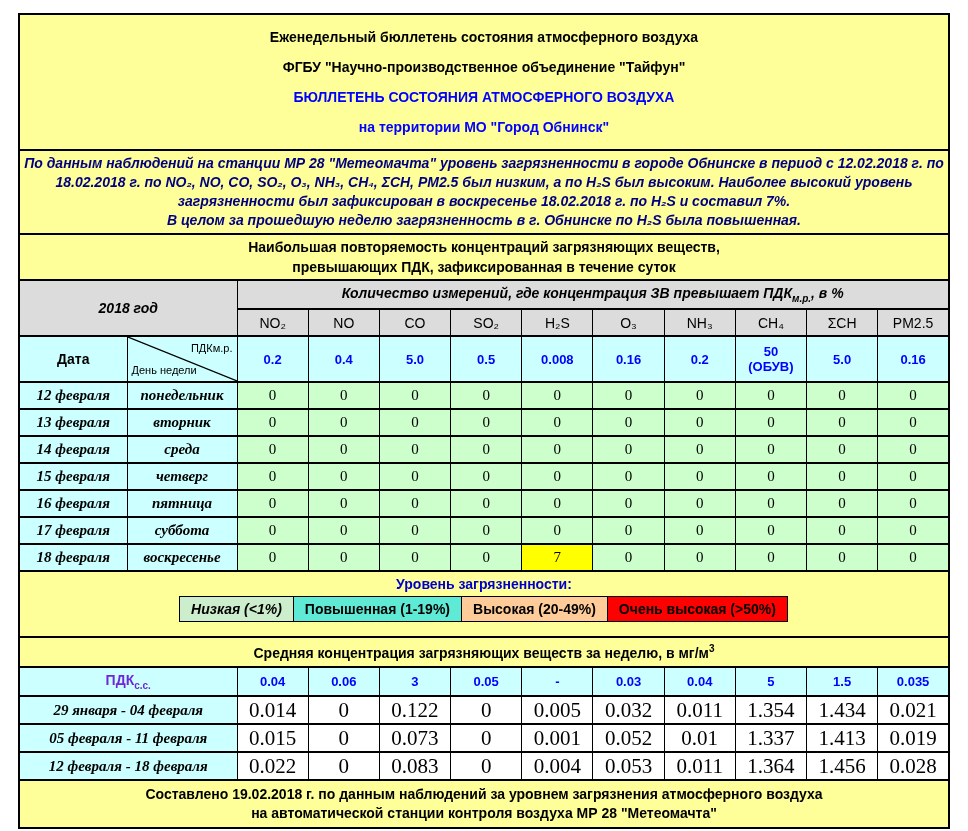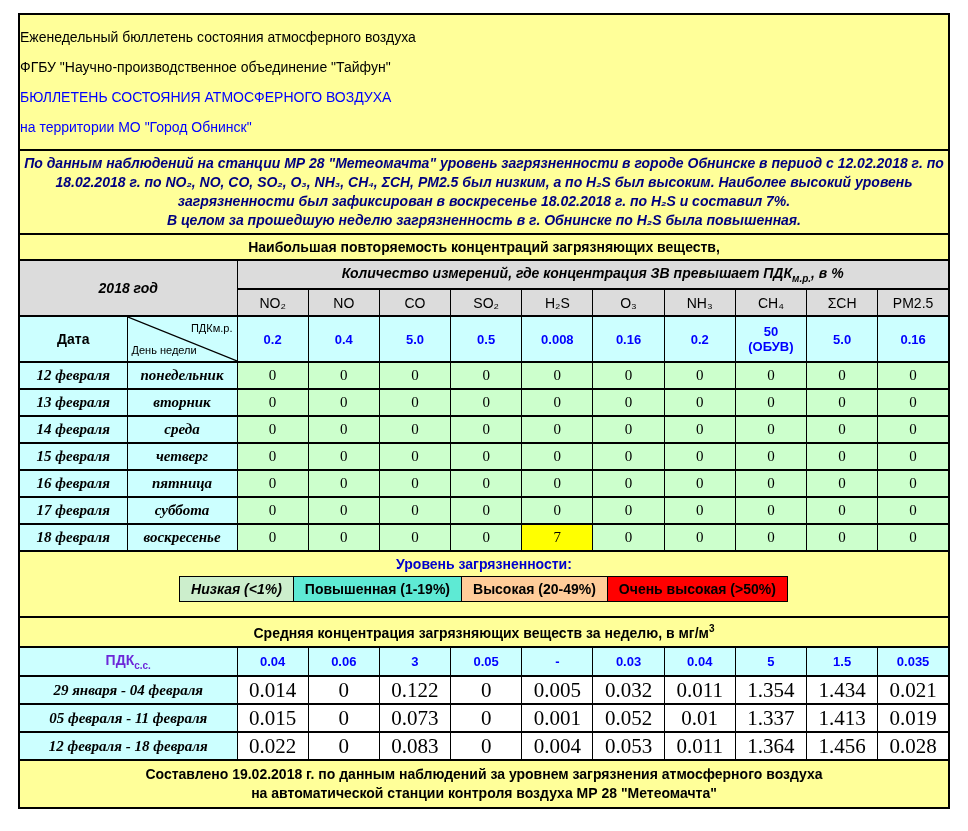--- a/index.html
+++ b/index.html
@@ -8,21 +8,21 @@
     background: #FFFFFF;
     font-family: "Liberation Sans", sans-serif;
     position: relative;
     overflow: hidden;
   }
   .content { position: absolute; left: 18px; top: 13px; width: 932px; }
 
   .block { border: 2px solid #000; background: #FFFF99; margin-top: -2px; }
   .block.first { margin-top: 0; }
 
-  .hdr-line { text-align: left; font-weight: normal; font-size: 14px; color: #000; margin: 14px 0; }
+  .hdr-line { text-align: center; font-weight: bold; font-size: 14px; color: #000; margin: 14px 0; }
   .hdr-line.blue { color: #0000FF; }
 
   .summary { color: #000080; font-weight: bold; font-style: italic; font-size: 14px;
              text-align: center; line-height: 19px; padding: 3px 4px; }
   .summary .line2 { margin-top: 0; }
 
   .sec-title { font-weight: bold; font-size: 14px; text-align: center; line-height: 20px; padding: 2px 0; color:#000; }
 
   table { border-collapse: collapse; width: 932px; table-layout: fixed; margin-top: -2px; border: 2px solid #000; background:#fff; }
   td, th { border: 1px solid #000; border-top-width: 2px; border-bottom-width: 2px;
@@ -71,20 +71,21 @@
     <div class="hdr-line blue">на территории МО "Город Обнинск"</div>
   </div>
 
   <div class="block summary">
     <div>По данным наблюдений на станции МР 28 "Метеомачта" уровень загрязненности в городе Обнинске в период с 12.02.2018 г. по 18.02.2018 г. по NO₂, NO, CO, SO₂, O₃, NH₃, CH₄, ΣCH, PM2.5 был низким, а по H₂S был высоким. Наиболее высокий уровень загрязненности был зафиксирован в воскресенье 18.02.2018 г. по H₂S и составил 7%.</div>
     <div class="line2">В целом за прошедшую неделю загрязненность в г. Обнинске по H₂S была повышенная.</div>
   </div>
 
   <div class="block sec-title">
     <div>Наибольшая повторяемость концентраций загрязняющих веществ,</div>
+    <div>превышающих ПДК, зафиксированная в течение суток</div>
   </div>
 
   <table>
     <colgroup>
       <col style="width:108px">
         <col style="width:110px">
       <col>
         <col>
         <col>
         <col>

